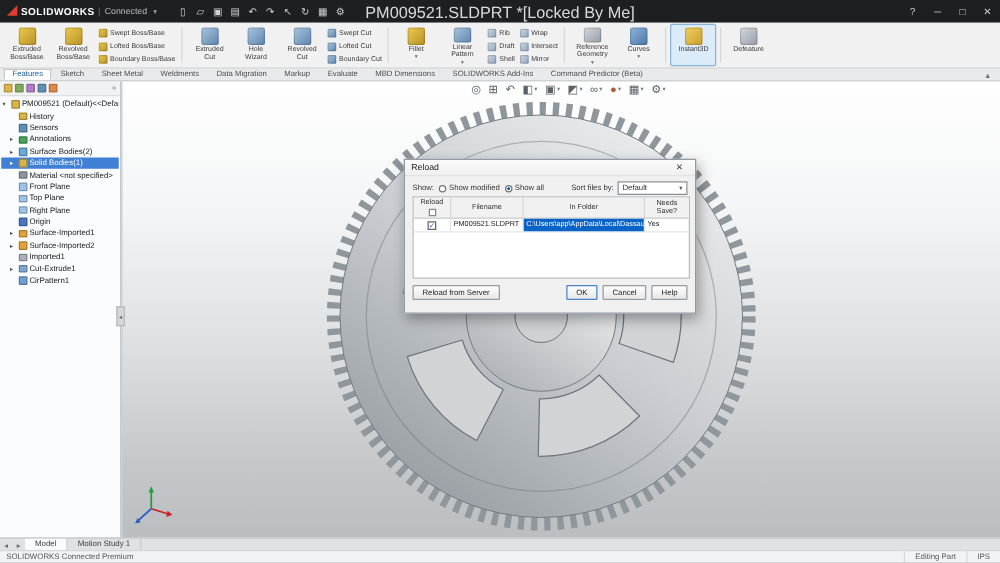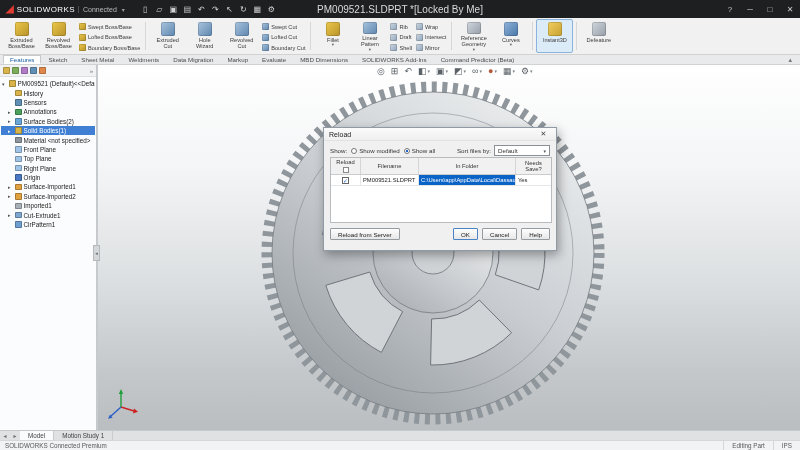--- a/index.html
+++ b/index.html
@@ -3,26 +3,26 @@
 <meta charset="utf-8">
 <style>
   *{margin:0;padding:0;box-sizing:border-box;font-family:"Liberation Sans",sans-serif;}
   html,body{width:800px;height:450px;}
   body{position:relative;overflow:hidden;background:#c7cbcf;font-size:7px;color:#222;}
 
   
   .titlebar{position:absolute;top:0;left:0;right:0;height:18px;background:#1e1f21;display:flex;align-items:center;color:#e8e8e8;z-index:60;}
   .logo{display:flex;align-items:center;gap:3px;padding:0 6px;}
   .logo-mark{color:#e03c31;font-size:10px;font-weight:bold;line-height:1;}
-  .logo-text{font-size:8px;font-weight:normal;letter-spacing:.4px;color:#fff;}
+  .logo-text{font-size:8px;font-weight:bold;letter-spacing:.4px;color:#fff;}
   .logo-sub{font-size:7px;color:#b9bcbf;border-left:1px solid #4d5053;padding-left:4px;}
   .menu-caret{color:#9a9da0;font-size:6px;margin-left:2px;}
   .qat{display:flex;gap:1px;margin-left:8px;}
   .qat-ic{width:13px;height:14px;display:flex;align-items:center;justify-content:center;font-size:8px;color:#cfd2d5;}
-  .doc-title{position:absolute;left:50%;transform:translateX(-50%);font-size:10px;color:#d8dadc;white-space:nowrap;}
+  .doc-title{position:absolute;left:50%;transform:translateX(-50%);font-size:13px;color:#d8dadc;white-space:nowrap;}
   .win{margin-left:auto;display:flex;align-items:center;}
   .win-ic{width:20px;height:18px;display:flex;align-items:center;justify-content:center;font-size:8px;color:#c8cbce;}
 
   
   .ribbon{position:absolute;top:18px;left:0;right:0;height:37px;background:#f1f1f2;border-bottom:1px solid #d2d2d2;display:flex;align-items:stretch;padding:1px 3px;overflow:hidden;z-index:55;}
   .rb-large{width:37px;display:flex;flex-direction:column;align-items:center;padding-top:2px;text-align:center;color:#3b3b3b;border:1px solid transparent;border-radius:2px;}
   .rb-large .ic{width:14px;height:14px;border-radius:2px;margin-bottom:1px;box-shadow:inset 0 0 0 1px rgba(0,0,0,.15);}
   .rb-lbl{font-size:5.6px;line-height:1.12;white-space:pre-line;}
   .rb-caret{font-size:4.5px;color:#666;line-height:1;}
   .rb-active{background:#dcebf8;border-color:#8ab4dd;}

